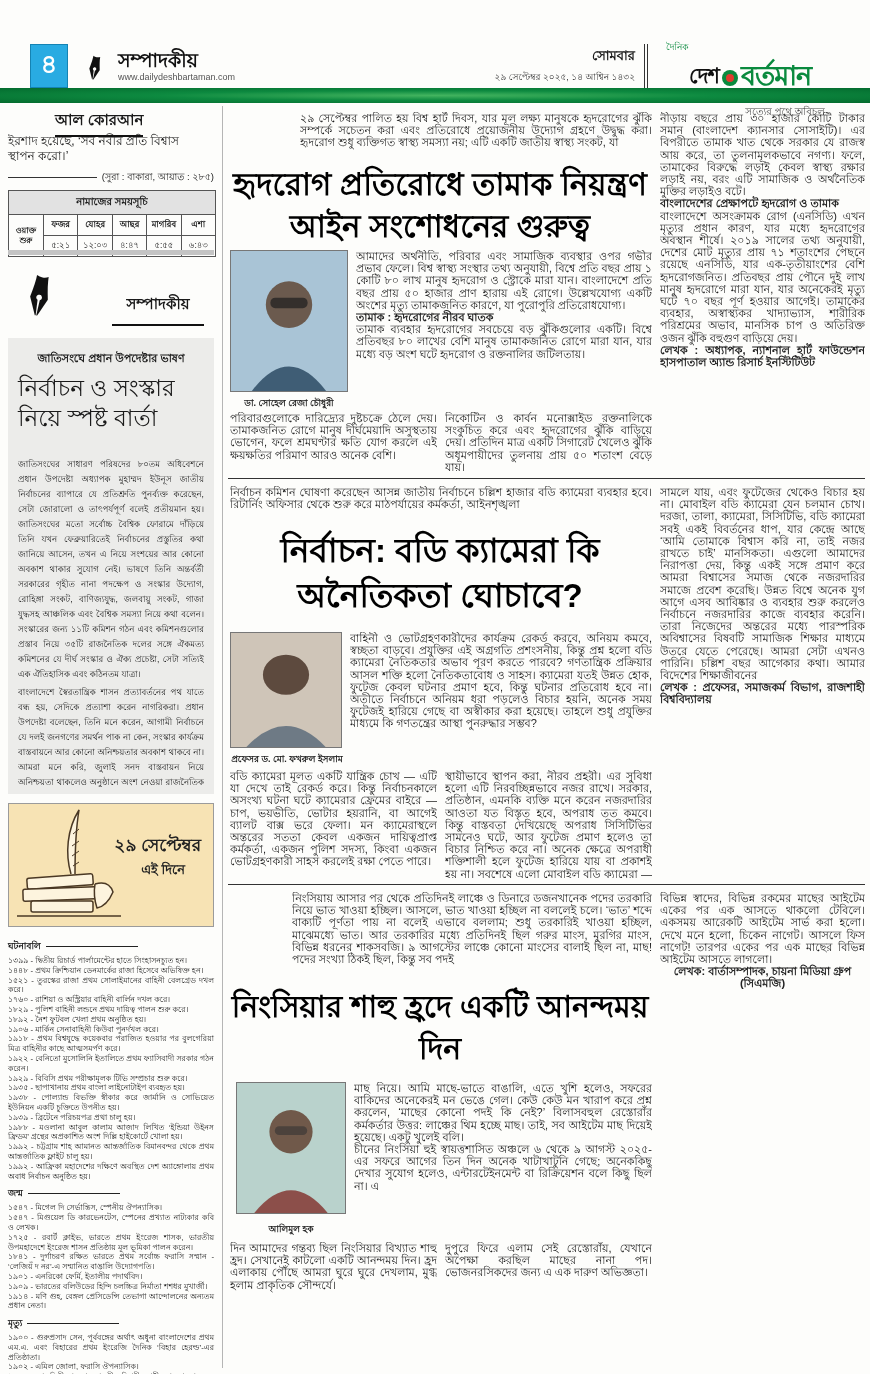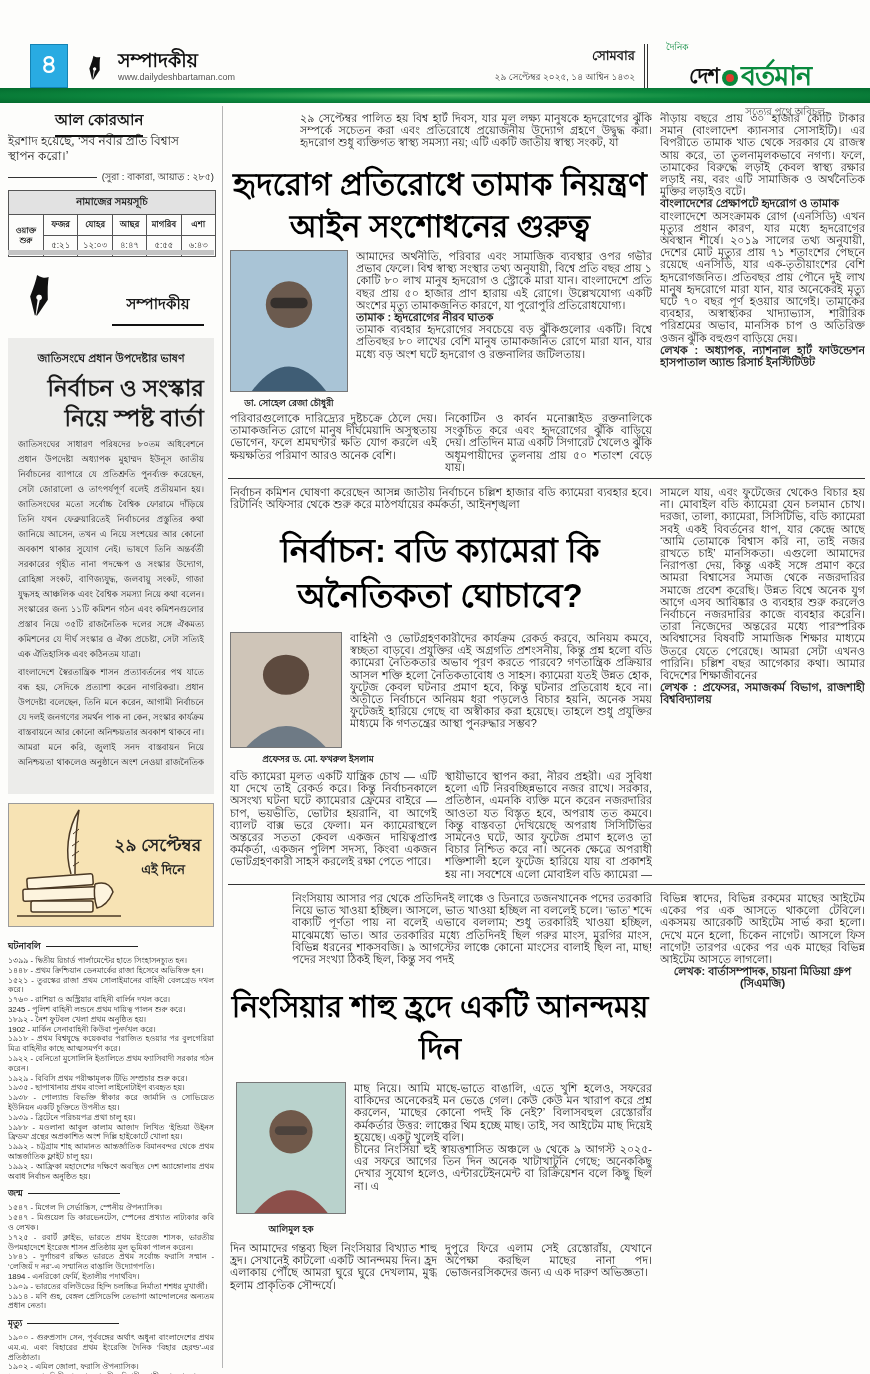--- a/index.html
+++ b/index.html
@@ -41,21 +41,21 @@
   .pt-row{display:flex;}
   .pt-row:first-child{border-bottom:1px solid #555;}
   .pt-cell{flex:1;text-align:center;padding:3px 0;border-right:1px solid #555;}
   .pt-cell:last-child{border-right:none;}
   .pt-row:first-child .pt-cell{font-weight:bold;}
   .gray-band{left:8px;top:250px;width:206px;height:5px;background:#c4c4c4;}
   .ed-pen{left:14px;top:262px;font-size:58px;transform:rotate(100deg);color:#111;}
   .ed-label{left:112px;top:292px;font-size:15px;font-weight:bold;border-bottom:2.5px solid #111;padding-bottom:7px;width:92px;text-align:center;}
   .ed-box{left:8px;top:338px;width:206px;height:456px;background:#ececea;padding:12px 10px;box-sizing:border-box;}
   .ed-kicker{text-align:center;font-size:11px;font-weight:bold;margin-bottom:4px;}
-  .ed-headline{text-align:right;font-size:23px;line-height:30px;font-weight:700;margin-bottom:4px;}
+  .ed-headline{text-align:left;font-size:23px;line-height:30px;font-weight:400;margin-bottom:24px;}
   .ed-body{font-size:8.6px;line-height:15px;text-align:justify;color:#222;overflow:hidden;height:330px;}
   .ed-body p{margin:0 0 3px 0;}
   .td-box{left:8px;top:803px;width:206px;height:124px;background:#f7e3b4;border:1px solid #9b9b9b;box-sizing:border-box;overflow:hidden;}
   .td-date{position:absolute;right:12px;top:28px;font-size:17px;font-weight:900;color:#222;}
   .td-title{position:absolute;right:28px;top:56px;font-size:13px;font-weight:bold;color:#222;}
   .td-lists{left:8px;top:934px;width:206px;}
   .td-label{display:flex;align-items:center;gap:5px;font-weight:bold;font-size:9px;margin:5px 0 2px 0;}
   .td-label::after{content:"";flex:0 0 92px;border-top:1.3px solid #222;}
   .td-item{font-size:7.8px;line-height:9.8px;text-align:justify;color:#222;}
   
@@ -166,43 +166,43 @@
   <div class="abs td-lists">
     <div class="td-label">
       <span>ঘটনাবলি</span>
     </div>
     <div>
 
     <div class="td-item">১৩৯৯ - দ্বিতীয় রিচার্ড পার্লামেন্টের হাতে সিংহাসনচ্যুত হন।</div>
         <div class="td-item">১৪৪৮ - প্রথম ক্রিশ্চিয়ান ডেনমার্কের রাজা হিসেবে অভিষিক্ত হন।</div>
         <div class="td-item">১৫২১ - তুরস্কের রাজা প্রথম সোলাইমানের বাহিনী বেলগ্রেড দখল করে।</div>
         <div class="td-item">১৭৬০ - রাশিয়া ও অস্ট্রিয়ার বাহিনী বার্লিন দখল করে।</div>
-        <div class="td-item">3245 - পুলিশ বাহিনী লন্ডনে প্রথম দায়িত্ব পালন শুরু করে।</div>
+        <div class="td-item">১৮২৯ - পুলিশ বাহিনী লন্ডনে প্রথম দায়িত্ব পালন শুরু করে।</div>
         <div class="td-item">১৮৯২ - নৈশ ফুটবল খেলা প্রথম অনুষ্ঠিত হয়।</div>
-        <div class="td-item">1902 - মার্কিন সেনাবাহিনী কিউবা পুনর্দখল করে।</div>
+        <div class="td-item">১৯০৬ - মার্কিন সেনাবাহিনী কিউবা পুনর্দখল করে।</div>
         <div class="td-item">১৯১৮ - প্রথম বিশ্বযুদ্ধে কয়েকবার পরাজিত হওয়ার পর বুলগেরিয়া মিত্র বাহিনীর কাছে আত্মসমর্পণ করে।</div>
         <div class="td-item">১৯২২ - বেনিতো মুসোলিনি ইতালিতে প্রথম ফ্যাসিবাদী সরকার গঠন করেন।</div>
         <div class="td-item">১৯২৯ - বিবিসি প্রথম পরীক্ষামূলক টিভি সম্প্রচার শুরু করে।</div>
         <div class="td-item">১৯৩৫ - ছাপাখানায় প্রথম বাংলা লাইনোটাইপ ব্যবহৃত হয়।</div>
         <div class="td-item">১৯৩৮ - পোল্যান্ড বিভক্তি স্বীকার করে জার্মানি ও সোভিয়েত ইউনিয়ন একটি চুক্তিতে উপনীত হয়।</div>
         <div class="td-item">১৯৩৯ - ব্রিটেনে পরিচয়পত্র প্রথা চালু হয়।</div>
         <div class="td-item">১৯৮৮ - মওলানা আবুল কালাম আজাদ লিখিত ‘ইন্ডিয়া উইনস ফ্রিডম’ গ্রন্থের অপ্রকাশিত অংশ দিল্লি হাইকোর্টে খোলা হয়।</div>
         <div class="td-item">১৯৯২ - চট্টগ্রাম শাহ আমানত আন্তর্জাতিক বিমানবন্দর থেকে প্রথম আন্তর্জাতিক ফ্লাইট চালু হয়।</div>
         <div class="td-item">১৯৯২ - আফ্রিকা মহাদেশের দক্ষিণে অবস্থিত দেশ অ্যাঙ্গোলায় প্রথম অবাধ নির্বাচন অনুষ্ঠিত হয়।</div>
       </div>
     <div class="td-label">
       <span>জন্ম</span>
     </div>
     <div>
 
     <div class="td-item">১৫৪৭ - মিগেল দি সের্ভান্তিস, স্পেনীয় ঔপন্যাসিক।</div>
         <div class="td-item">১৫৪৭ - মিগুয়েল ডি কারভেনটেস, স্পেনের প্রখ্যাত নাট্যকার কবি ও লেখক।</div>
         <div class="td-item">১৭২৫ - রবার্ট ক্লাইভ, ভারতে প্রথম ইংরেজ শাসক, ভারতীয় উপমহাদেশে ইংরেজ শাসন প্রতিষ্ঠায় মূল ভূমিকা পালন করেন।</div>
         <div class="td-item">১৮৪১ - দুর্গাচরণ রক্ষিত ভারতে প্রথম সর্বোচ্চ ফরাসি সম্মান - ‘লেজিয়ঁ দ নর’-এ সম্মানিত বাঙালি উদ্যোগপতি।</div>
-        <div class="td-item">1894 - এনরিকো ফের্মি, ইতালীয় পদার্থবিদ।</div>
+        <div class="td-item">১৯০১ - এনরিকো ফের্মি, ইতালীয় পদার্থবিদ।</div>
         <div class="td-item">১৯০৯ - ভারতের বলিউডের হিন্দি চলচ্চিত্র নির্মাতা শশধর মুখার্জী।</div>
         <div class="td-item">১৯১৪ - মণি গুহ, বেঙ্গল প্রেসিডেন্সি তেভাগা আন্দোলনের অন্যতম প্রধান নেতা।</div>
       </div>
     <div class="td-label">
       <span>মৃত্যু</span>
     </div>
     <div>
 
     <div class="td-item">১৯০০ - গুরুপ্রসাদ সেন, পূর্ববঙ্গের অর্থাৎ অধুনা বাংলাদেশের প্রথম এম.এ. এবং বিহারের প্রথম ইংরেজি দৈনিক ‘বিহার হেরল্ড’-এর প্রতিষ্ঠাতা।</div>
         <div class="td-item">১৯০২ - এমিল জোলা, ফরাসি ঔপন্যাসিক।</div>
@@ -243,21 +243,21 @@
   <div class="body-text" style="left:230px;top:486px;width:422px;height:40px;">নির্বাচন কমিশন ঘোষণা করেছেন আসন্ন জাতীয় নির্বাচনে চল্লিশ হাজার বডি ক্যামেরা ব্যবহার হবে। রিটার্নিং অফিসার থেকে শুরু করে মাঠপর্যায়ের কর্মকর্তা, আইনশৃঙ্খলা</div>
   <div class="abs headline2">নির্বাচন: বডি ক্যামেরা কি অনৈতিকতা ঘোচাবে?</div>
 
   <div class="photo" style="left:230px;top:632px;width:112px;height:116px;">
     <svg viewBox="0 0 100 120" preserveAspectRatio="none">
       <rect width="100" height="120" fill="#cfc5b8"></rect>
       <circle cx="50" cy="44" r="21" fill="#5d4a3e"></circle>
       <path d="M14 120 Q50 76 86 120 Z" fill="#6e7a85"></path>
     </svg>
   </div>
-  <div class="caption" style="left:222px;top:752px;width:130px;padding-left:31px;">প্রফেসর ড. মো. ফখরুল ইসলাম</div>
+  <div class="caption" style="left:222px;top:752px;width:130px;">প্রফেসর ড. মো. ফখরুল ইসলাম</div>
 
   <div class="body-text" style="left:350px;top:632px;width:302px;height:118px;">বাহিনী ও ভোটগ্রহণকারীদের কার্যক্রম রেকর্ড করবে, অনিয়ম কমবে, স্বচ্ছতা বাড়বে। প্রযুক্তির এই অগ্রগতি প্রশংসনীয়, কিন্তু প্রশ্ন হলো বডি ক্যামেরা নৈতিকতার অভাব পূরণ করতে পারবে? গণতান্ত্রিক প্রক্রিয়ার আসল শক্তি হলো নৈতিকতাবোধ ও সাহস। ক্যামেরা যতই উন্নত হোক, ফুটেজ কেবল ঘটনার প্রমাণ হবে, কিন্তু ঘটনার প্রতিরোধ হবে না। অতীতে নির্বাচনে অনিয়ম ধরা পড়লেও বিচার হয়নি, অনেক সময় ফুটেজই হারিয়ে গেছে বা অস্বীকার করা হয়েছে। তাহলে শুধু প্রযুক্তির মাধ্যমে কি গণতন্ত্রের আস্থা পুনরুদ্ধার সম্ভব?</div>
   <div class="body-text" style="left:230px;top:770px;width:207px;height:108px;">বডি ক্যামেরা মূলত একটি যান্ত্রিক চোখ — এটি যা দেখে তাই রেকর্ড করে। কিন্তু নির্বাচনকালে অসংখ্য ঘটনা ঘটে ক্যামেরার ফ্রেমের বাইরে — চাপ, ভয়ভীতি, ভোটার হয়রানি, বা আগেই ব্যালট বাক্স ভরে ফেলা। মন ক্যামেরাস্থলে অন্তরের সততা কেবল একজন দায়িত্বপ্রাপ্ত কর্মকর্তা, একজন পুলিশ সদস্য, কিংবা একজন ভোটগ্রহণকারী সাহস করলেই রক্ষা পেতে পারে।</div>
   <div class="body-text" style="left:445px;top:770px;width:207px;height:108px;">স্থায়ীভাবে স্থাপন করা, নীরব প্রহরী। এর সুবিধা হলো এটি নিরবচ্ছিন্নভাবে নজর রাখে। সরকার, প্রতিষ্ঠান, এমনকি ব্যক্তি মনে করেন নজরদারির আওতা যত বিস্তৃত হবে, অপরাধ তত কমবে। কিন্তু বাস্তবতা দেখিয়েছে অপরাধ সিসিটিভির সামনেও ঘটে, আর ফুটেজ প্রমাণ হলেও তা বিচার নিশ্চিত করে না। অনেক ক্ষেত্রে অপরাধী শক্তিশালী হলে ফুটেজ হারিয়ে যায় বা প্রকাশই হয় না। সবশেষে এলো মোবাইল বডি ক্যামেরা — চলমান ও ব্যক্তিকেন্দ্রিক নজরদারির ব্যবস্থা। পুলিশের গায়ে, ট্রাফিক কনস্টেবলের কাঁধে, নির্বাচনকর্মীর জামায় ঝুলে থাকা এই ক্যামেরা বাস্তব সময়েই রেকর্ড করে, প্রমাণ রাখে।</div>
   <div class="body-text" style="left:660px;top:486px;width:205px;height:392px;">
     <p>সামলে যায়, এবং ফুটেজের থেকেও বিচার হয় না। মোবাইল বডি ক্যামেরা যেন চলমান চোখ। দরজা, তালা, ক্যামেরা, সিসিটিভি, বডি ক্যামেরা সবই একই বিবর্তনের ধাপ, যার কেন্দ্রে আছে ‘আমি তোমাকে বিশ্বাস করি না, তাই নজর রাখতে চাই’ মানসিকতা। এগুলো আমাদের নিরাপত্তা দেয়, কিন্তু একই সঙ্গে প্রমাণ করে আমরা বিশ্বাসের সমাজ থেকে নজরদারির সমাজে প্রবেশ করেছি। উন্নত বিশ্বে অনেক যুগ আগে এসব আবিষ্কার ও ব্যবহার শুরু করলেও নির্বাচনে নজরদারির কাজে ব্যবহার করেনি। তারা নিজেদের অন্তরের মধ্যে পারস্পরিক অবিশ্বাসের বিষবটি সামাজিক শিক্ষার মাধ্যমে উতরে যেতে পেরেছে। আমরা সেটা এখনও পারিনি। চল্লিশ বছর আগেকার কথা। আমার বিদেশের শিক্ষাজীবনের</p>
     <p class="credit">লেখক : প্রফেসর, সমাজকর্ম বিভাগ, রাজশাহী বিশ্ববিদ্যালয়</p>
   </div>
 
   <div class="divider" style="top:884px;"></div>

